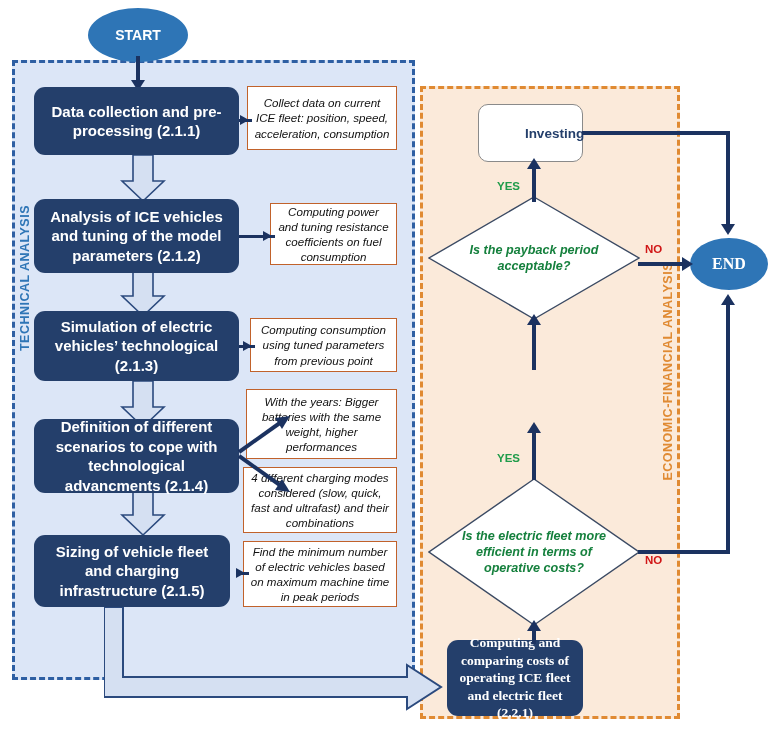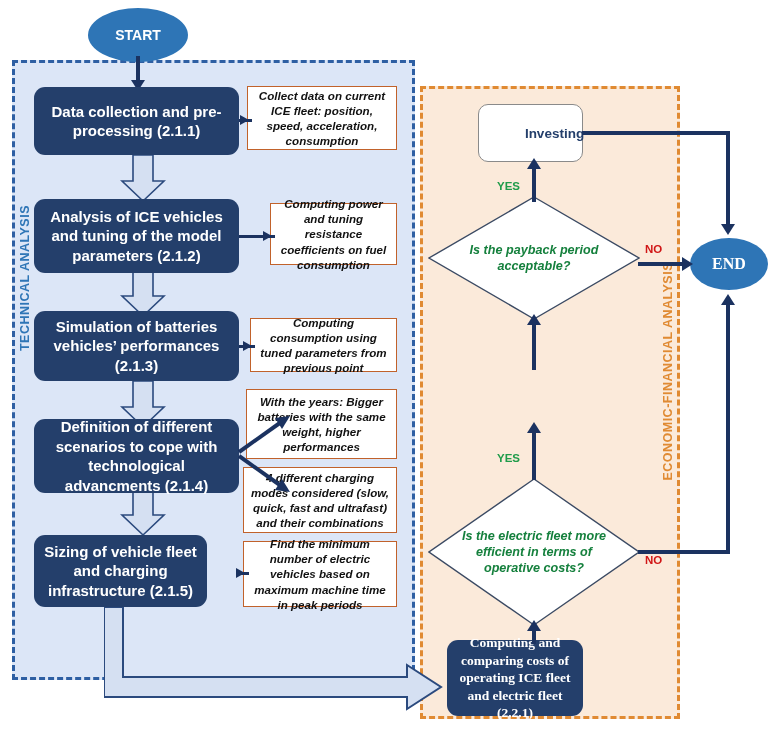--- a/index.html
+++ b/index.html
@@ -43,21 +43,21 @@
   .process.serif{font-family:"Liberation Serif",serif;font-size:13.5px;}
 
   .plain-box{
     background:#ffffff;border:1.4px solid #8a8a8a;border-radius:10px;
     color:#243f6b;font-weight:bold;font-size:13.5px;
   }
 
   .note{
     background:#ffffff;border:1.6px solid #c1622b;
     color:#111111;font-style:italic;font-size:11.6px;line-height:1.30;
-    padding:4px 6px;text-align:center;font-weight:bold;
+    padding:4px 6px;text-align:center;
   }
 
   
   .diamond{position:absolute;}
   .diamond .dshape{position:absolute;inset:0;}
   .diamond .dtext{
     position:absolute;inset:0;display:flex;align-items:center;justify-content:center;
     text-align:center;color:#15803d;font-weight:bold;font-style:italic;
     font-size:12.6px;line-height:1.28;padding:0 26px;box-sizing:border-box;
   }
@@ -123,25 +123,25 @@
   </div>
 
   <div class="node terminator term-start">START</div>
   <div class="ln ln-v" style="left:136px;top:56px;height:28px;"></div>
   <div class="arrow arr-down" style="left:131px;top:80px;"></div>
 
   <div class="node process" style="left:34px;top:87px;width:205px;height:68px;">Data collection and pre-processing (2.1.1)</div>
 
   <div class="node process" style="left:34px;top:199px;width:205px;height:74px;">Analysis of ICE vehicles and tuning of the model parameters (2.1.2)</div>
 
-  <div class="node process" style="left:34px;top:311px;width:205px;height:70px;">Simulation of batteries vehicles’ performances (2.1.3)</div>
+  <div class="node process" style="left:34px;top:311px;width:205px;height:70px;">Simulation of electric vehicles’ technological (2.1.3)</div>
 
   <div class="node process" style="left:34px;top:419px;width:205px;height:74px;">Definition of different scenarios to cope with technological advancments (2.1.4)</div>
 
-  <div class="node process" style="left:34px;top:535px;width:173px;height:72px;">Sizing of vehicle fleet and charging infrastructure (2.1.5)</div>
+  <div class="node process" style="left:34px;top:535px;width:196px;height:72px;">Sizing of vehicle fleet and charging infrastructure (2.1.5)</div>
 
   <div class="node note" style="left:247px;top:86px;width:150px;height:64px;">Collect data on current ICE fleet: position, speed, acceleration, consumption</div>
   <div class="node note" style="left:270px;top:203px;width:127px;height:62px;">Computing power and tuning resistance coefficients on fuel consumption</div>
   <div class="node note" style="left:250px;top:318px;width:147px;height:54px;">Computing consumption using tuned parameters from previous point</div>
   <div class="node note" style="left:246px;top:389px;width:151px;height:70px;">With the years: Bigger batteries with the same weight, higher performances</div>
   <div class="node note" style="left:243px;top:467px;width:154px;height:66px;">4 different charging modes considered (slow, quick, fast and ultrafast) and their combinations</div>
   <div class="node note" style="left:243px;top:541px;width:154px;height:66px;">Find the minimum number of electric vehicles based on maximum machine time in peak periods</div>
 
   <div class="ln-sm" style="position:absolute;left:239px;top:119px;width:13px;"></div>
   <div class="arrow arr-right-sm" style="left:240px;top:115px;"></div>

